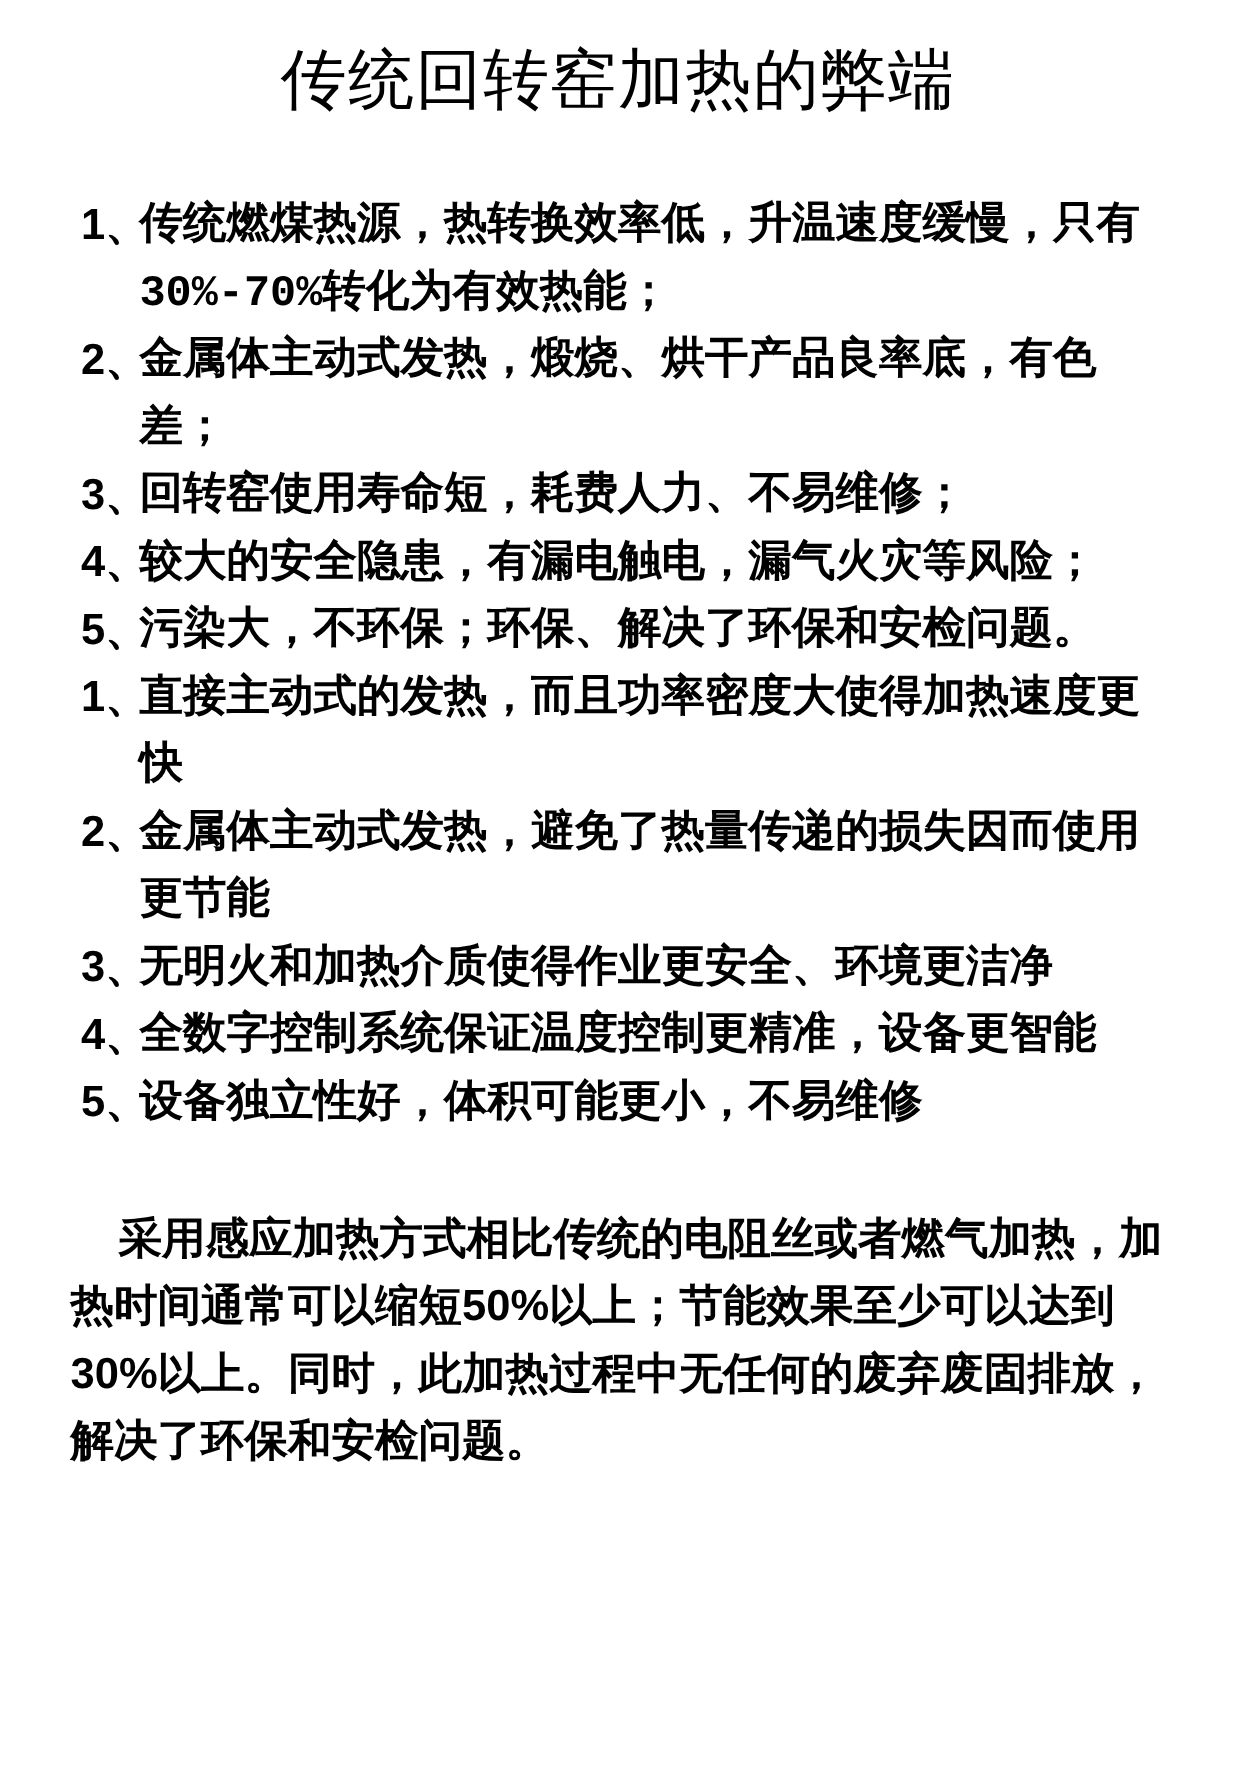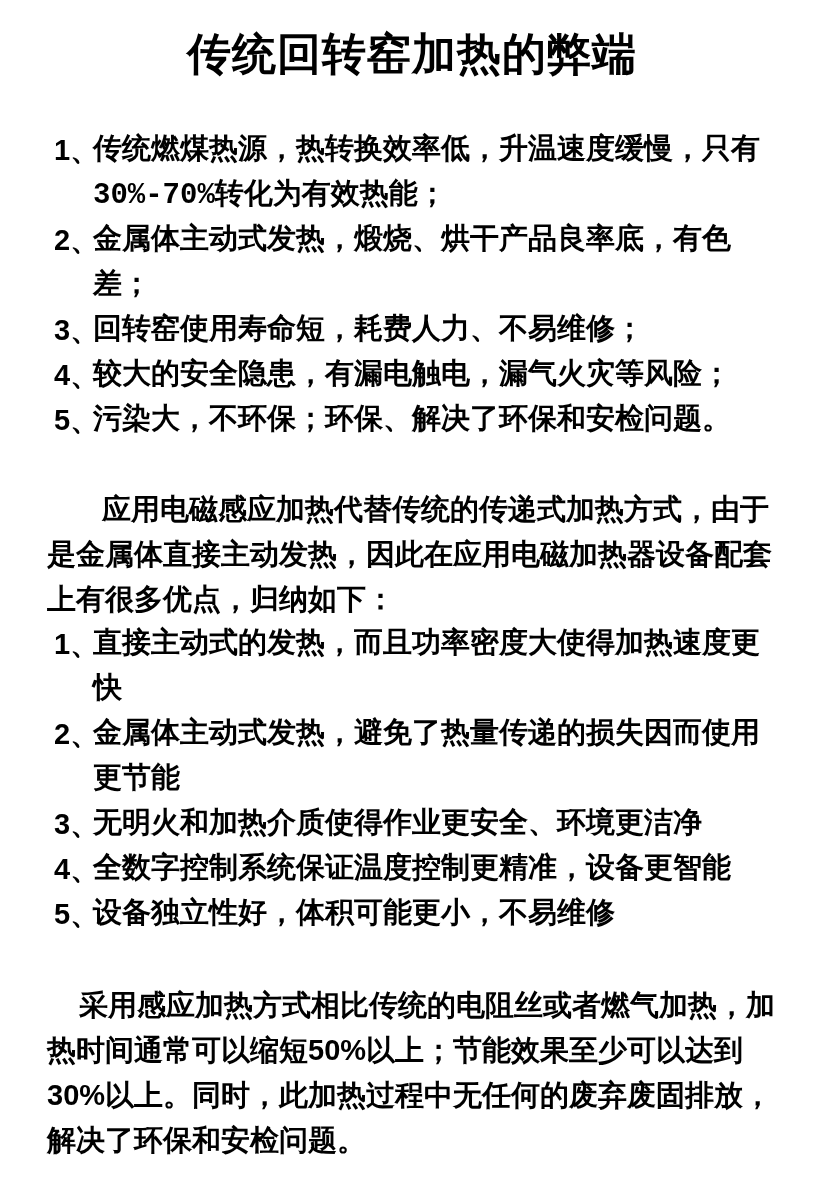--- a/index.html
+++ b/index.html
@@ -18,21 +18,21 @@
   .page {
     box-sizing: border-box;
     width: 829px;
     height: 1189px;
     padding: 0 52px 0 47px;
   }
   .doc-title {
     margin: 16px;
     font-size: 44px;
     line-height: 58px;
-    font-weight: 700;
+    font-weight: 400;
     text-align: center;
     letter-spacing: 1px;
     white-space: nowrap;
   }
   .title-1 { margin-top: 25px; }
   .title-2 { margin-top: 44px; }
   .num-list {
     font-size: 29px;
     line-height: 45px;
   }
@@ -80,21 +80,20 @@
       <span class="num">4、</span>
       <span class="txt">较大的安全隐患，有漏电触电，漏气火灾等风险；</span>
     </div>
     <div class="row">
       <span class="num">5、</span>
       <span class="txt">污染大，不环保；环保、解决了环保和安检问题。</span>
     </div>
   </div>
 
 
-  <p class="para intro">应用电磁感应加热代替传统的传递式加热方式，由于是金属体直接主动发热，因此在应用电磁加热器设备配套上有很多优点，归纳如下：</p>
 
   <div class="num-list">
     <div class="row">
       <span class="num">1、</span>
       <span class="txt">直接主动式的发热，而且功率密度大使得加热速度更快</span>
     </div>
     <div class="row">
       <span class="num">2、</span>
       <span class="txt">金属体主动式发热，避免了热量传递的损失因而使用更节能</span>
     </div>

